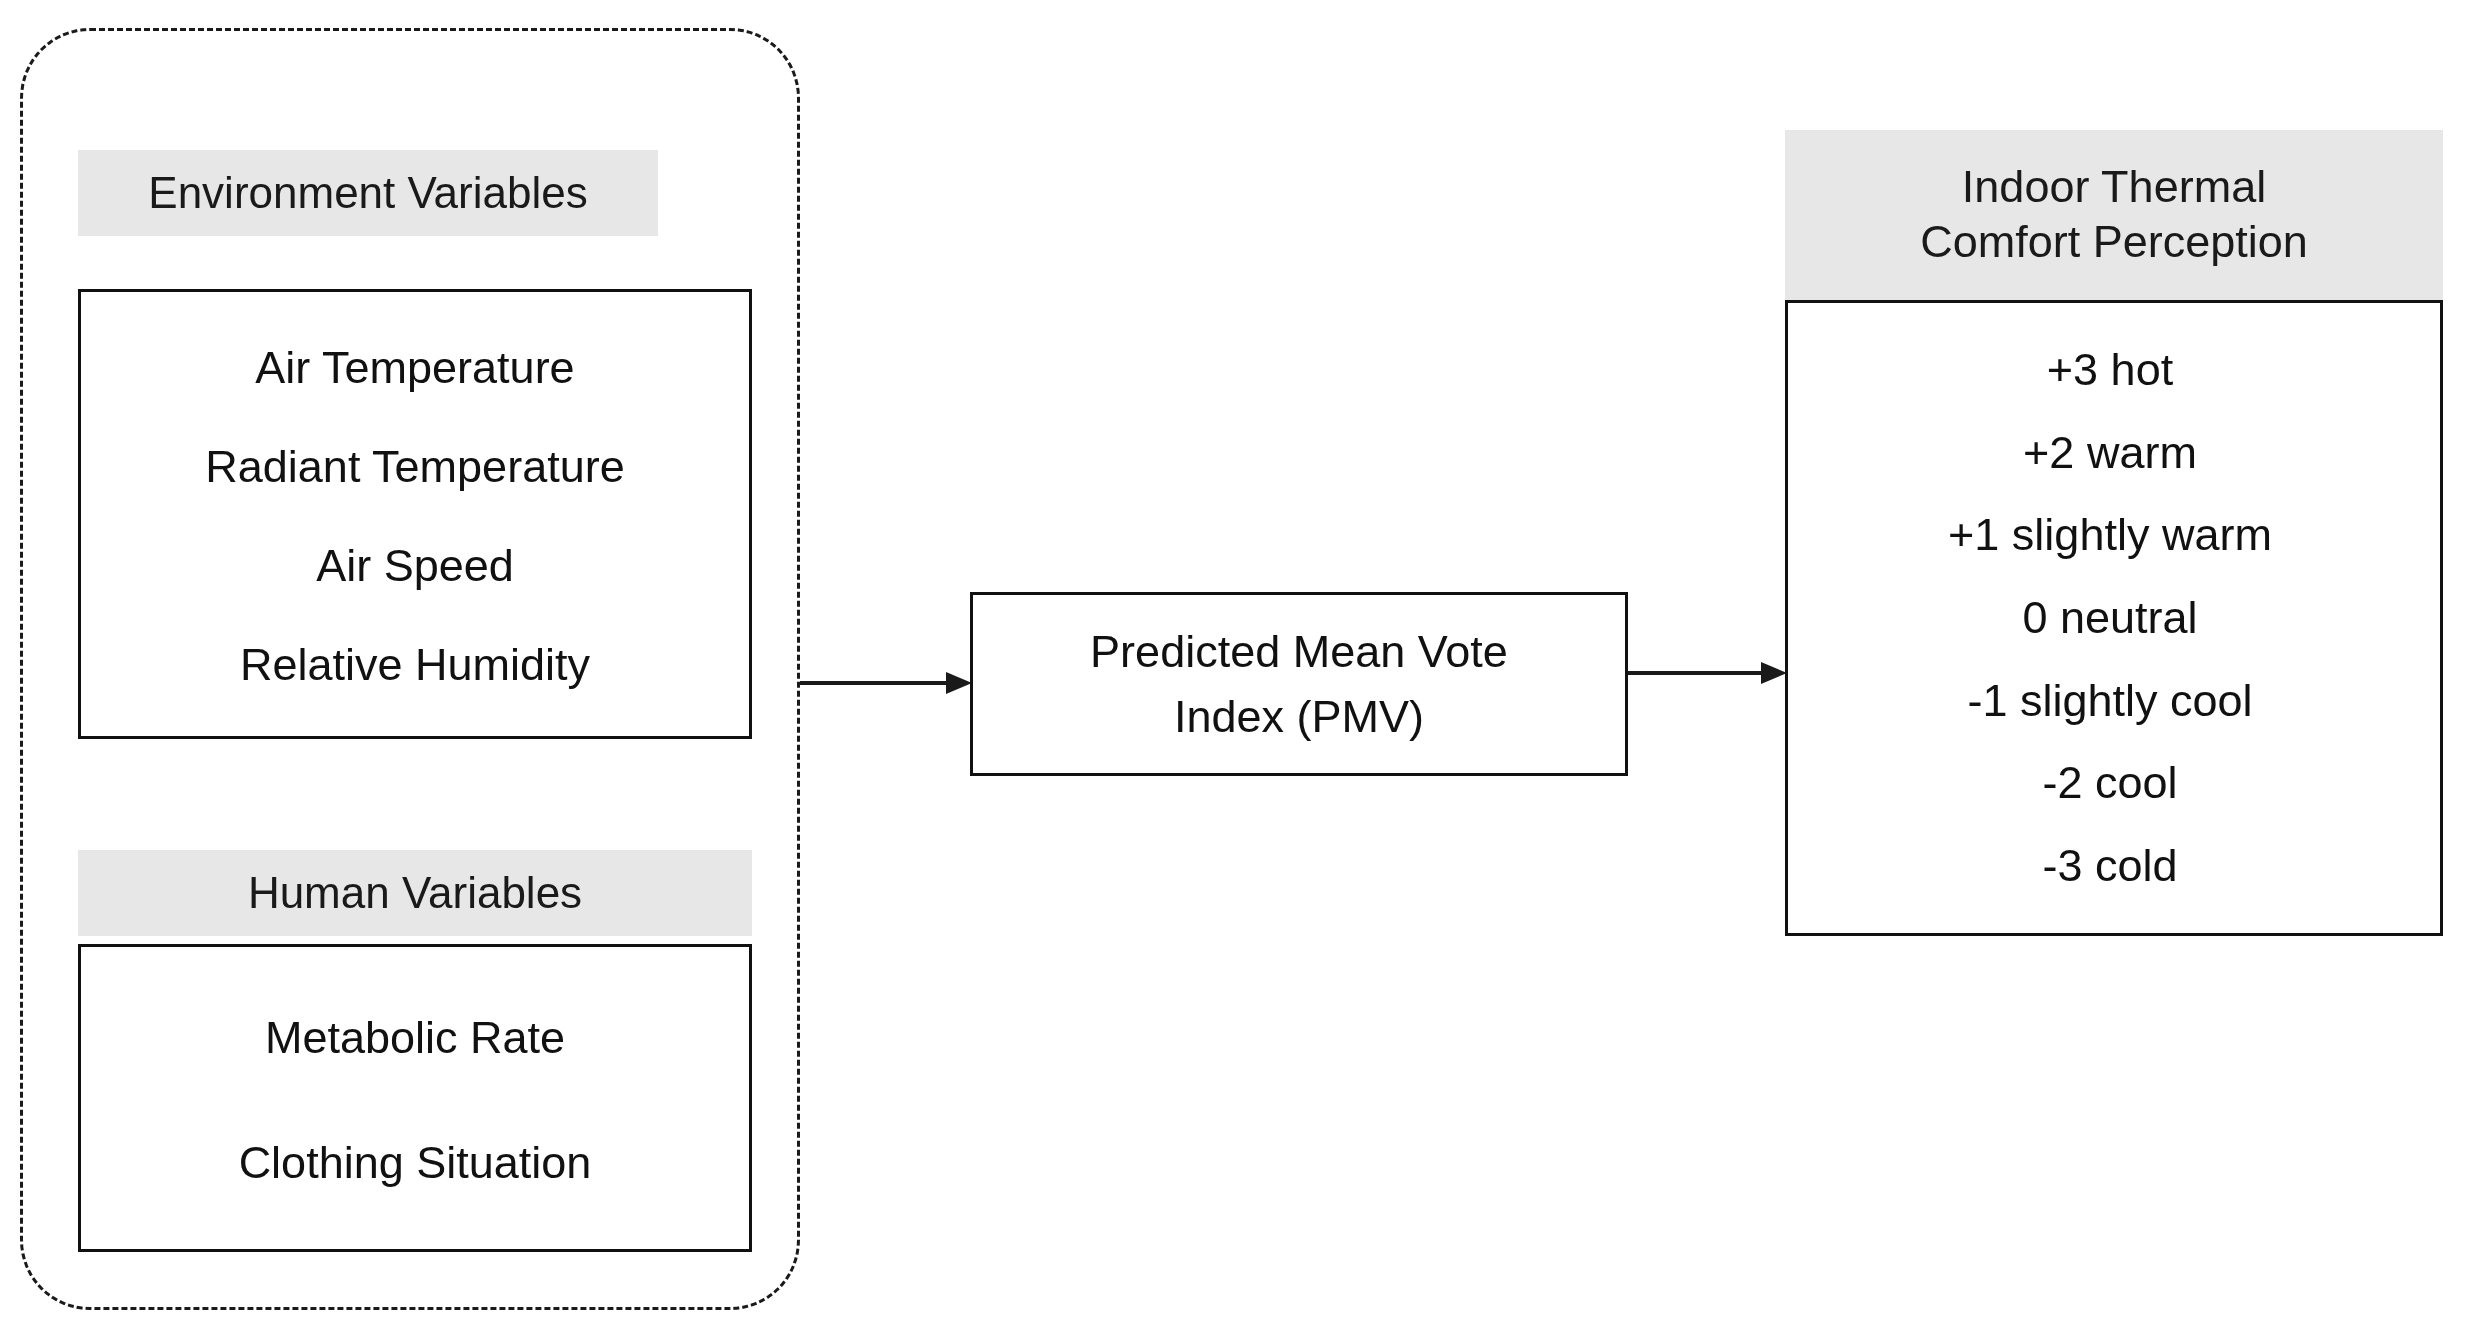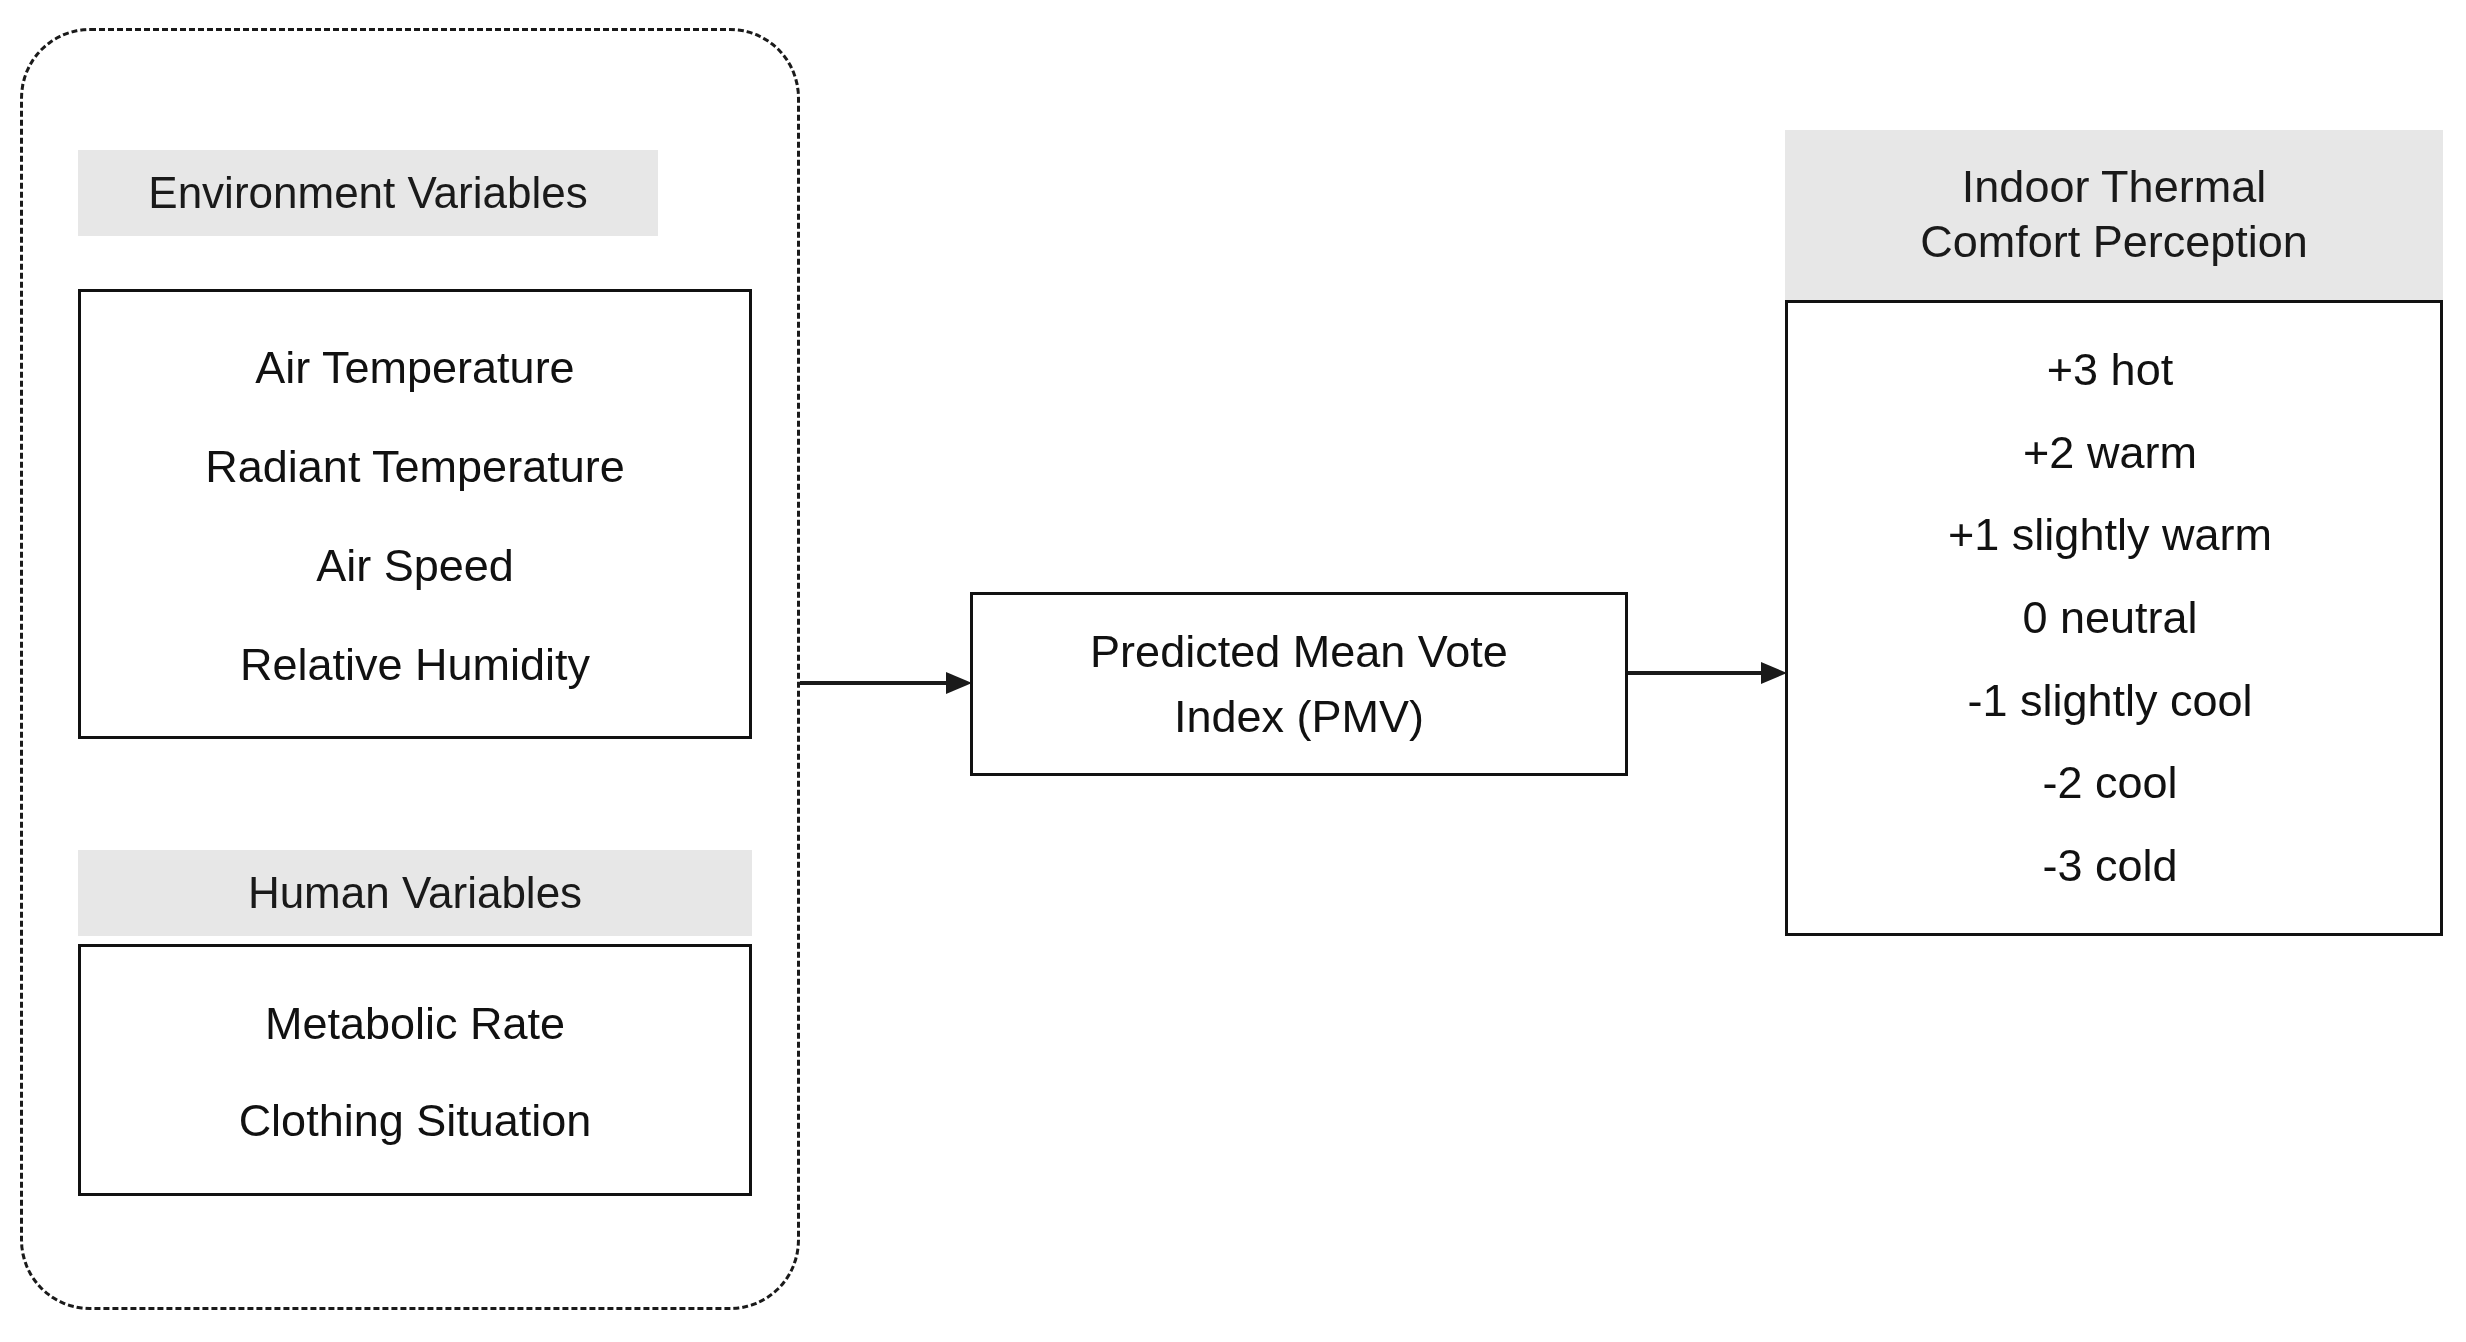--- a/index.html
+++ b/index.html
@@ -63,21 +63,21 @@
     text-align: center;
     white-space: nowrap;
   }
 
   
   #env-band  { left: 78px;  top: 150px; width: 580px; height: 86px;  font-size: 44px; }
   #env-box   { left: 78px;  top: 252px; width: 674px; height: 450px; font-size: 45px;
                padding: 26px 0 22px 0; margin-top: 37px; }
 
   #hum-band  { left: 78px;  top: 850px; width: 674px; height: 86px;  font-size: 44px; }
-  #hum-box   { left: 78px;  top: 944px; width: 674px; height: 252px; font-size: 45px;
+  #hum-box   { left: 78px;  top: 944px; width: 674px; height: 308px; font-size: 45px;
                padding: 28px 0 24px 0; }
 
   #pmv-box   { left: 970px; top: 592px; width: 658px; height: 184px; font-size: 45px;
                justify-content: center; gap: 6px; padding: 4px 14px; }
   #pmv-box .row { white-space: normal; line-height: 1.32; }
 
   #out-band  { left: 1785px; top: 110px; width: 658px; height: 170px; font-size: 45px;
                flex-direction: column; margin-top: 20px; }
   #out-band .line { display: block; width: 100%; }
   #out-box   { left: 1785px; top: 300px; width: 658px; height: 636px; font-size: 45px;

